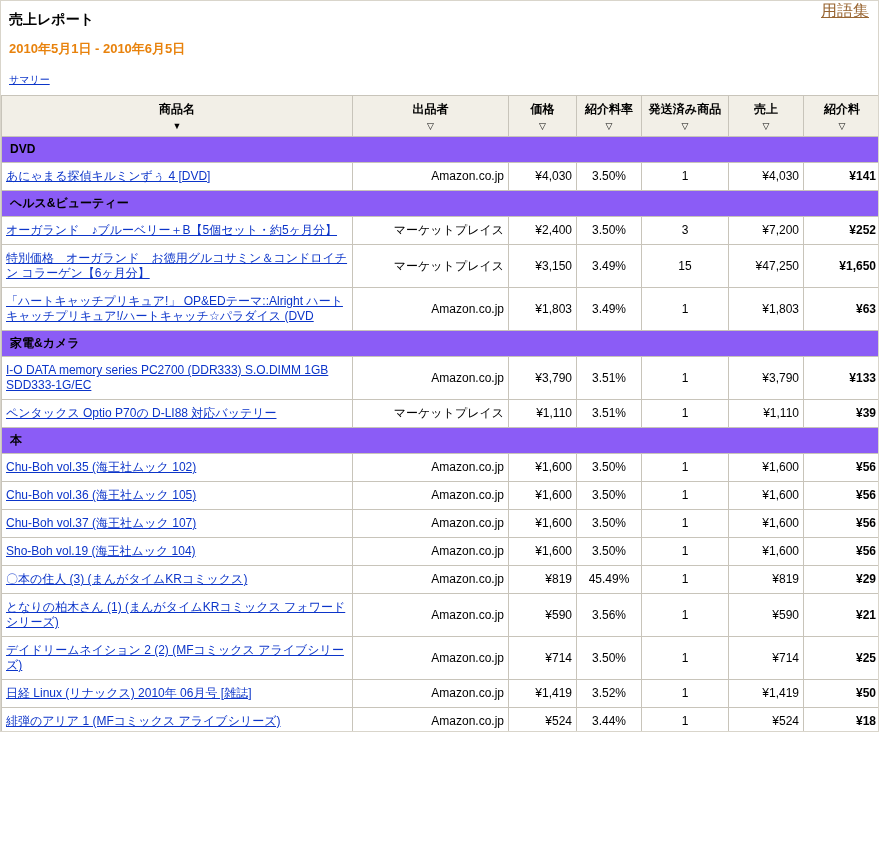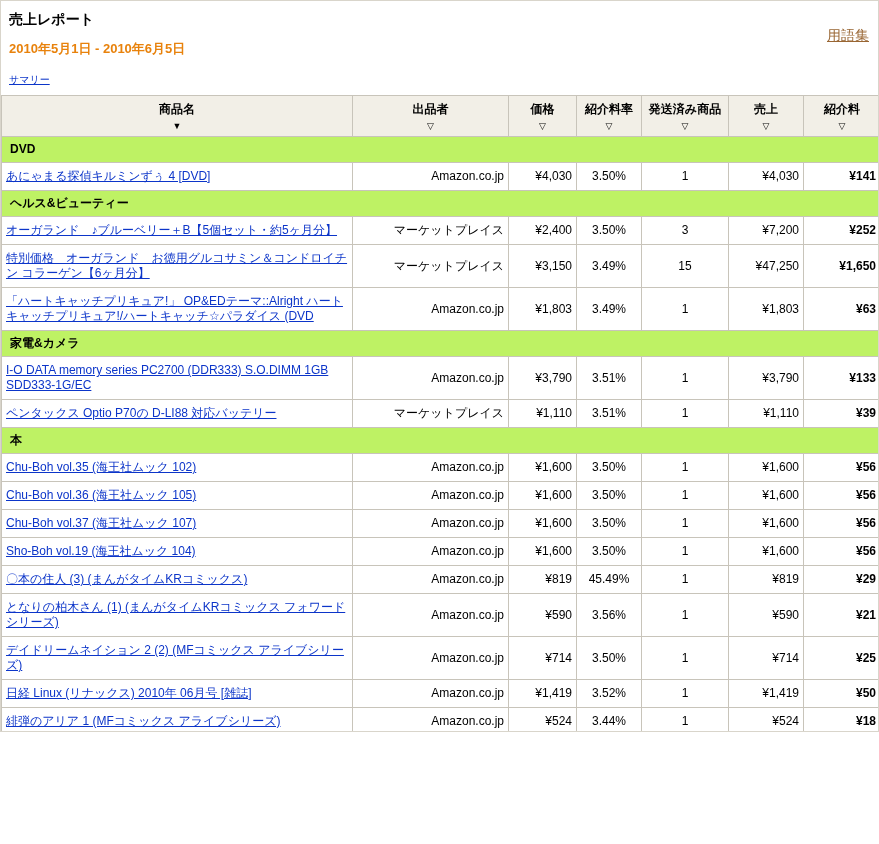--- a/index.html
+++ b/index.html
@@ -12,22 +12,22 @@
   .page {
     width:879px; height:732px;
     border:1px solid #d9d5cb;
     overflow:hidden;
     position:relative;
     background:#fff;
   }
   .page-header { padding:10px 8px 0 8px; position:relative; }
   .page-title { font-size:14px; font-weight:bold; margin:0; line-height:16px; }
   .glossary-link {
-    position:absolute; top:26px; right:9px;
-    font-size:14px; color:#996633; text-decoration:underline; cursor:pointer;
+    position:absolute; top:0; right:9px;
+    font-size:16px; color:#996633; text-decoration:underline; cursor:pointer;
   }
   .date-range { font-size:13px; font-weight:bold; color:#e8820c; margin-top:14px; line-height:15px; }
   .summary-link {
     display:inline-block; margin-top:17px;
     font-size:10px; color:#0c35c9; text-decoration:underline; cursor:pointer; line-height:14px;
   }
 
   table.report {
     width:879px; margin-top:8px;
     border-collapse:collapse; table-layout:fixed;
@@ -36,21 +36,21 @@
   table.report th, table.report td { border:1px solid #c8c4ba; }
   thead th {
     background:#f2efe7;
     font-weight:bold; font-size:12px; color:#000;
     padding:5px 2px 4px 2px; text-align:center; vertical-align:top;
     cursor:pointer;
   }
   .sort-arrow { display:block; font-size:9px; line-height:12px; margin-top:2px; font-weight:normal; color:#000; }
 
   tr.category-row td {
-    background:#bef264;
+    background:#8b5cf6;
     font-weight:bold; font-size:12px;
     padding:5px 8px; line-height:15px;
   }
   tr.data-row td {
     background:#fff;
     padding:6px 4px; line-height:15px; vertical-align:middle;
     word-wrap:break-word;
   }
   td.col-product { text-align:left; padding-left:9px; padding-right:6px; }
   td.col-seller  { text-align:right; }

